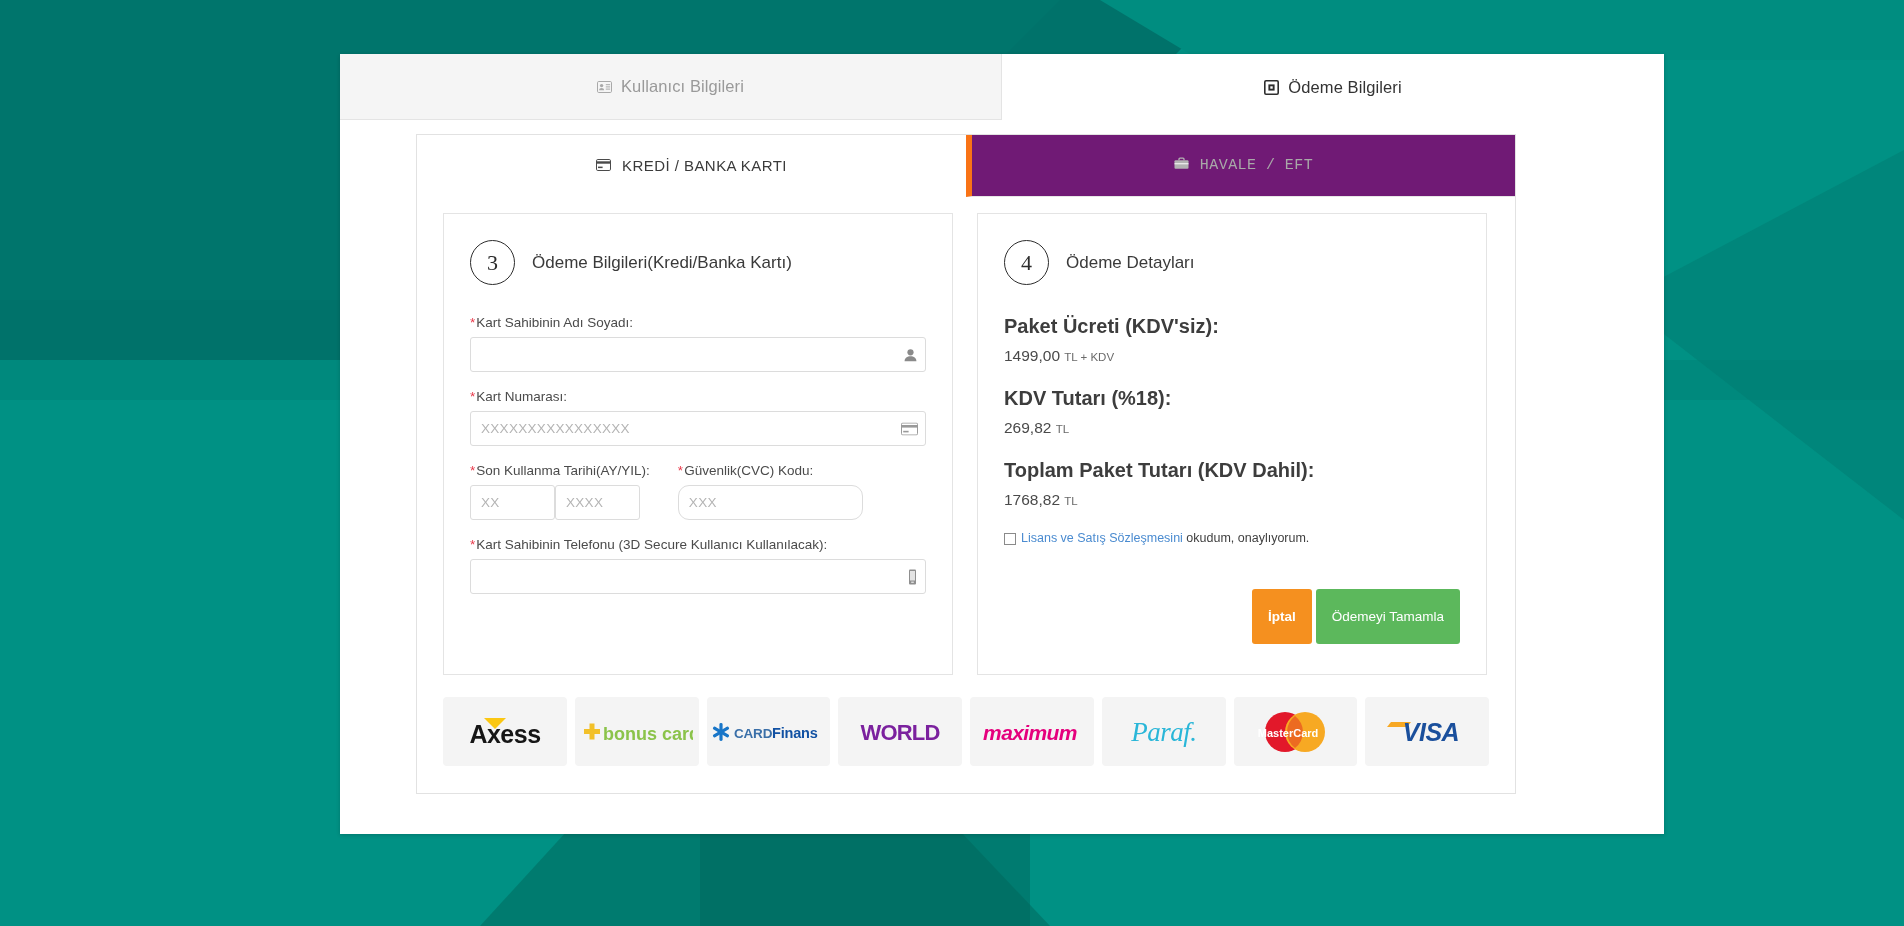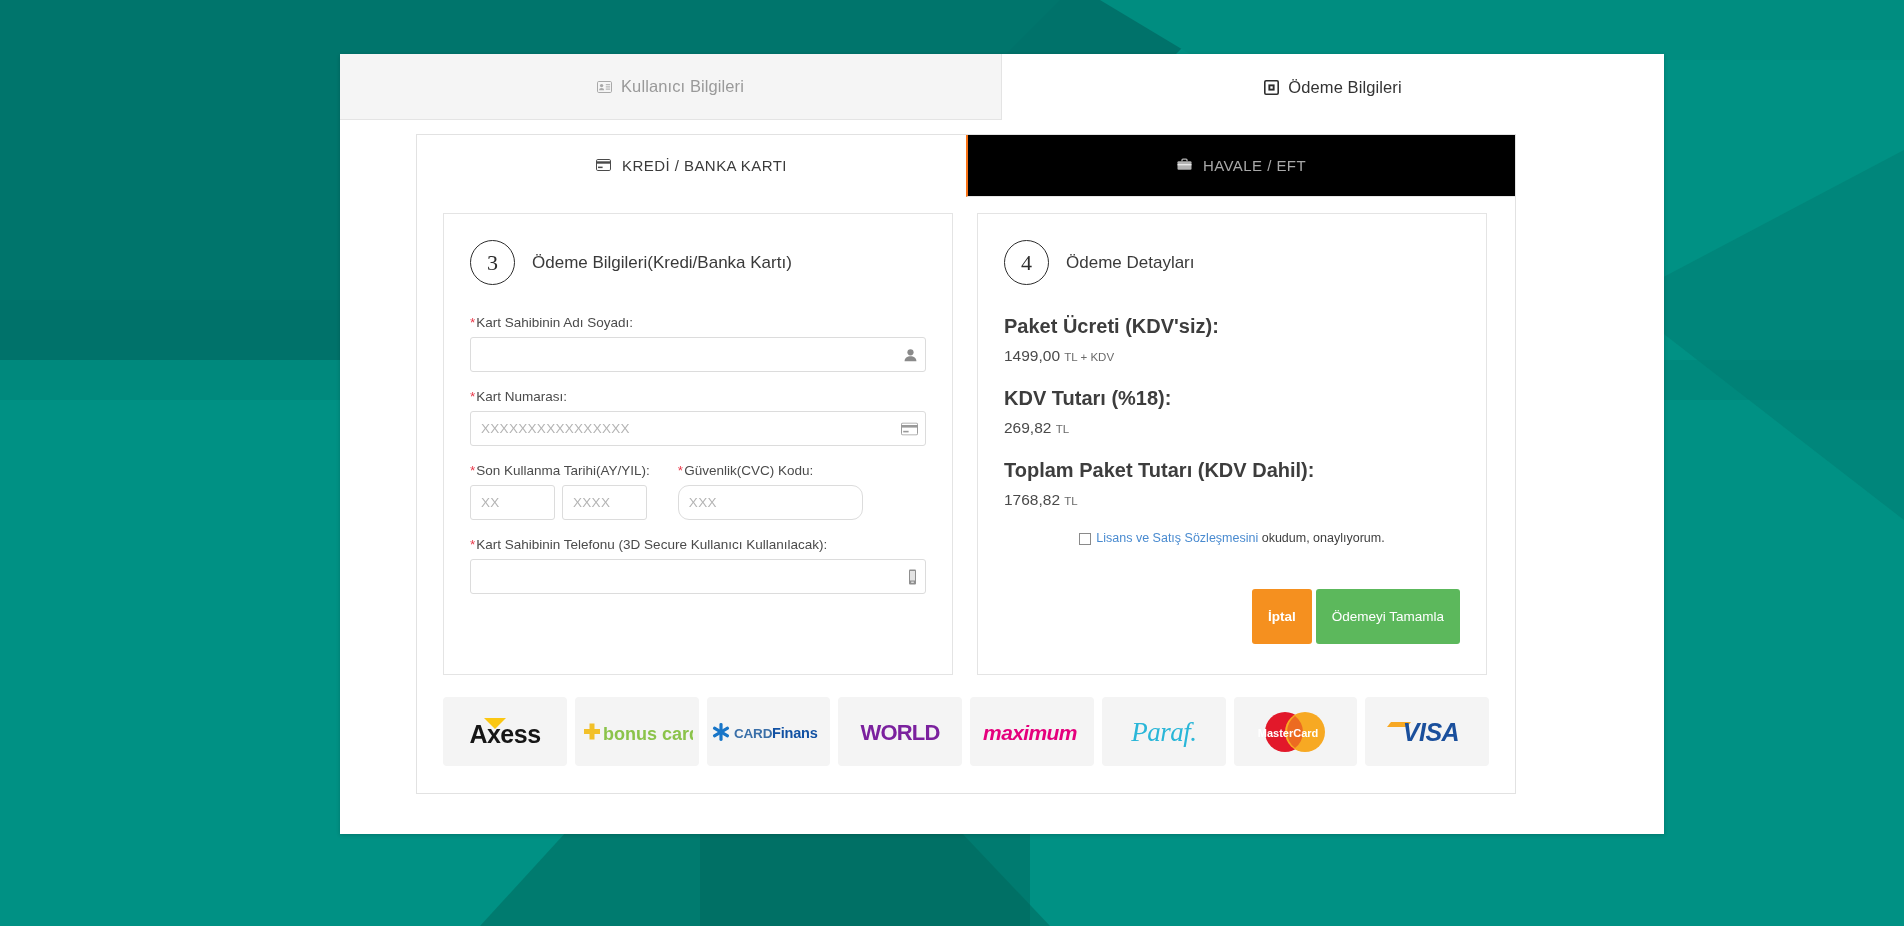--- a/index.html
+++ b/index.html
@@ -62,23 +62,24 @@
     flex: 1 1 50%;
     display: flex; align-items: center; justify-content: center;
     gap: 11px;
     font-size: 15px;
     letter-spacing: .45px;
     cursor: pointer;
     user-select: none;
   }
   .method-tab.active { background:#fff; color:#3b3b3b; border-bottom:1px solid #fff; }
   .method-tab.inactive {
-    background: #000000; color:#a8a8a8;
-    border-left: 2px solid #f97316;
+    background: #701a75; color:#a8a8a8;
+    border-left: 6px solid #f97316;
     border-bottom: 1px solid #e6e6e6;
+    font-family: Liberation Mono, monospace;
   }
 
   
   .cols { display: flex; gap: 24px; padding: 16px 26px 0 26px; }
   .col-box {
     border: 1px solid #e4e4e4;
     background: #fff;
     padding: 26px 26px 30px 26px;
   }
   .col-left  { width: 510px; min-height: 457px; }
@@ -114,31 +115,31 @@
     outline: none;
   }
   .inp::placeholder { color: #b4b4b4; letter-spacing: .3px; }
   .inp-ico {
     position: absolute; right: 8px; top: 50%;
     transform: translateY(-50%);
     display: flex; align-items: center;
     pointer-events: none;
   }
   .row-2 { display: flex; gap: 28px; }
-  .exp-group { display: flex; gap: 7px; }
+  .exp-group { display: flex; }
   .inp-xx   { width: 85px; padding-right: 10px; }
   .inp-xxxx { width: 85px; padding-right: 10px; }
   .inp-cvc  { width: 185px; padding-right: 2px; border-radius: 11px; }
 
   
   .amt-label { font-size: 20px; font-weight: bold; color: #3d3d3d; margin: 0 0 9px 0; }
   .amt-value { font-size: 15.5px; color: #4a4a4a; margin: 0 0 22px 0; }
   .amt-value .unit { font-size: 11.5px; color: #6a6a6a; }
 
-  .agree-row { display: flex; align-items: flex-start; gap: 5px; margin-top: 16px; font-size: 12.5px; color: #3f3f3f; justify-content: center; }
+  .agree-row { display: flex; align-items: flex-start; gap: 5px; margin-top: 16px; font-size: 12.5px; color: #3f3f3f; }
   .agree-cb {
     width: 12px; height: 12px; margin: 2px 0 0 0;
     border: 1px solid #8a8a8a; background: #fff;
     flex: 0 0 auto; cursor: pointer; appearance: none;
     -webkit-appearance: none;
   }
   .agree-link { color: #4a8bd0; cursor: pointer; }
 
   .btn-row { display: flex; justify-content: flex-end; gap: 4px; margin-top: 44px; }
   .btn {

